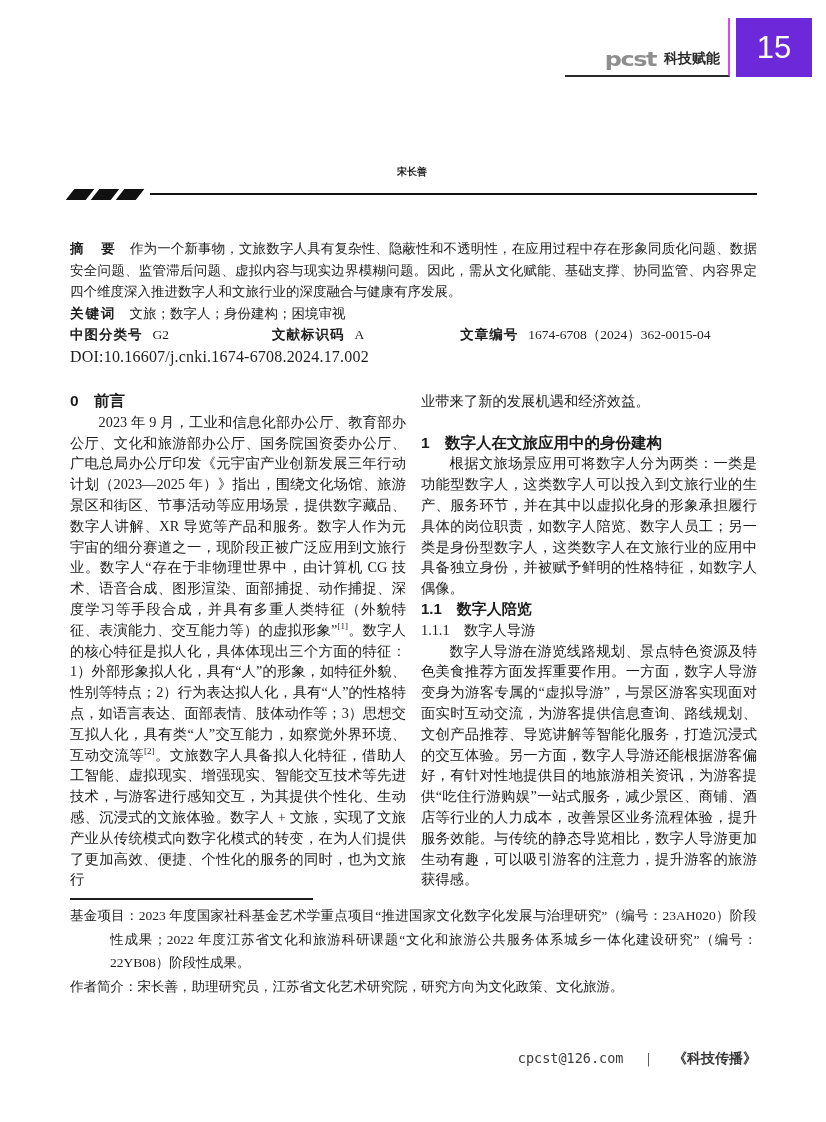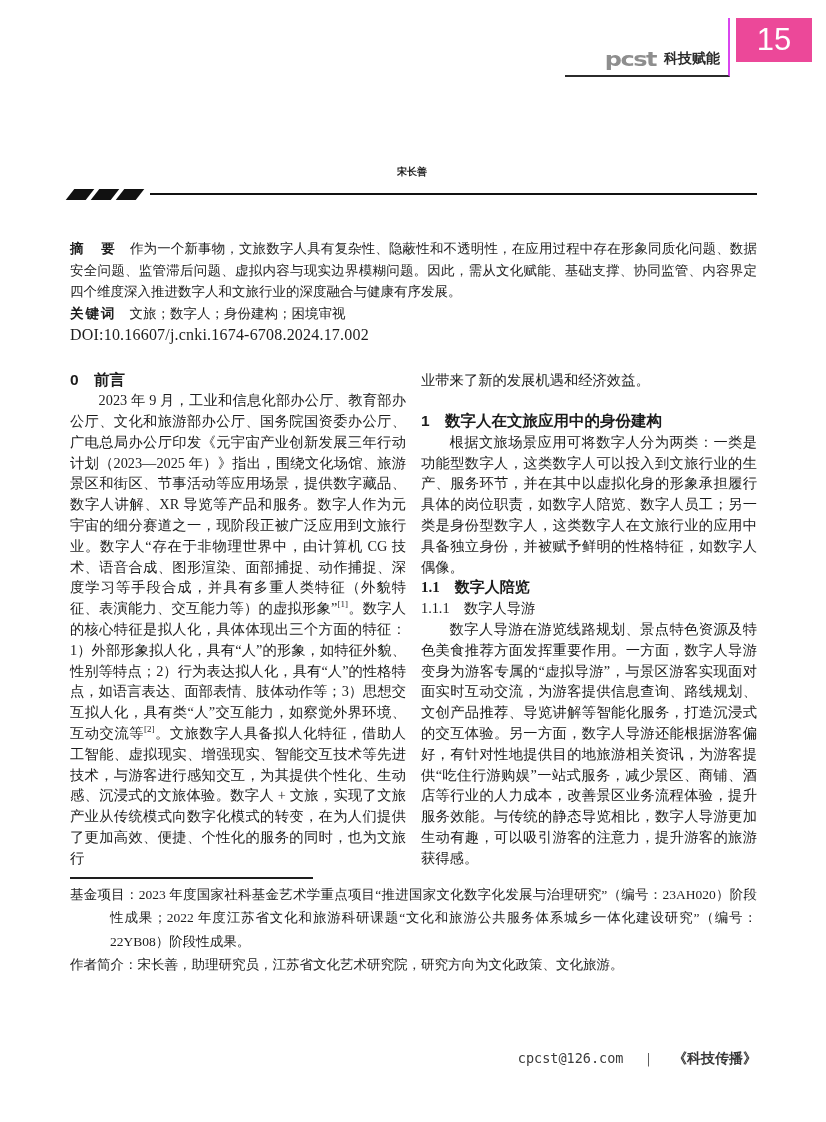--- a/index.html
+++ b/index.html
@@ -16,21 +16,21 @@
     border-bottom:2px solid #2b2b2b; border-right:2px solid #d946ef;
     display:flex; align-items:flex-end; justify-content:flex-end;
     gap:8px; padding:0 8px 7px 0;
   }
   .logo {
     font-family:"DejaVu Sans", sans-serif; font-weight:800; font-size:24px;
     color:#8e8e8e; letter-spacing:-1.5px; line-height:0.75; transform:scaleY(.82);
   }
   .tagline { font-family:"Liberation Sans", sans-serif; font-weight:700; font-size:14px; color:#2b2b2b; }
   .page-num-box {
-    width:76px; height:44px; background:#ec4899; margin-left:6px;
+    width:76px; height:59px; background:#6d28d9; margin-left:6px;
     display:flex; align-items:center; justify-content:center;
   }
   .page-num-box span { font-family:"Liberation Sans", sans-serif; font-size:31px; color:#fff; }
   
   .content { position:absolute; left:70px; top:165px; width:687px; }
   .title {
     font-family:"Liberation Sans", sans-serif; font-size:27px; font-weight:700;
     color:#0f0f0f; letter-spacing:1px; margin:0 0 20px 2px; line-height:34px;
   }
   .author-row {
@@ -47,21 +47,21 @@
   .label { font-family:"Liberation Sans", sans-serif; font-weight:700; margin-right:13px; letter-spacing:2px; }
   .class-row { display:flex; align-items:baseline; }
   .class-row .label { margin-right:10px; letter-spacing:1px; }
   .g2 { margin-right:103px; }
   .ga { margin-right:96px; }
   .doi { font-size:16px; letter-spacing:.2px; }
   
   .columns { display:flex; gap:15px; margin-top:24px; }
   .col { width:336px; font-size:14.3px; line-height:20.8px; text-align:justify; color:#1c1c1c; }
   .col h2 { font-family:"Liberation Sans", sans-serif; font-size:15.5px; font-weight:700; line-height:20.8px; margin:0; }
-  .col h3 { font-family:Liberation Serif, serif; font-size:15px;  font-weight:700; line-height:20.8px; margin:0; }
+  .col h3 { font-family:Liberation Sans, sans-serif; font-size:15px;  font-weight:700; line-height:20.8px; margin:0; }
   .col h4 { font-family:"Liberation Serif", serif; font-size:14.3px; font-weight:400; line-height:20.8px; margin:0; }
   .col p { margin:0; }
   .indent { text-indent:2em; }
   .h1gap { margin-top:20.8px !important; }
   sup { font-size:9px; vertical-align:super; line-height:0; }
   
   .footnote-sep { width:243px; height:2px; background:#1e1e1e; margin-top:8px; }
   .footnotes { margin-top:4px; font-size:13.5px; line-height:23.5px; }
   .fn { margin:0; padding-left:40px; text-indent:-40px; text-align:justify; }
   
@@ -103,20 +103,28 @@
     <div class="rule-row">
       <span class="slash"></span>
       <span class="slash"></span>
       <span class="slash"></span>
       <span class="rule"></span>
     </div>
 
     <div class="meta">
       <p class="abstract"><span class="label">摘　要</span><span>作为一个新事物，文旅数字人具有复杂性、隐蔽性和不透明性，在应用过程中存在形象同质化问题、数据安全问题、监管滞后问题、虚拟内容与现实边界模糊问题。因此，需从文化赋能、基础支撑、协同监管、内容界定四个维度深入推进数字人和文旅行业的深度融合与健康有序发展。</span></p>
       <p class="keywords"><span class="label">关键词</span><span>文旅；数字人；身份建构；困境审视</span></p>
+      <div class="class-row">
+        <span class="label">中图分类号</span>
+        <span class="g2">G2</span>
+        <span class="label">文献标识码</span>
+        <span class="ga">A</span>
+        <span class="label">文章编号</span>
+        <span>1674-6708（2024）362-0015-04</span>
+      </div>
       <p class="doi">DOI:10.16607/j.cnki.1674-6708.2024.17.002</p>
     </div>
 
     <div class="columns">
       <div class="col">
         <h2>0　前言</h2>
         <p class="indent"><span>2023 年 9 月，工业和信息化部办公厅、教育部办公厅、文化和旅游部办公厅、国务院国资委办公厅、广电总局办公厅印发《元宇宙产业创新发展三年行动计划（2023—2025 年）》指出，围绕文化场馆、旅游景区和街区、节事活动等应用场景，提供数字藏品、数字人讲解、XR 导览等产品和服务。数字人作为元宇宙的细分赛道之一，现阶段正被广泛应用到文旅行业。数字人“存在于非物理世界中，由计算机 CG 技术、语音合成、图形渲染、面部捕捉、动作捕捉、深度学习等手段合成，并具有多重人类特征（外貌特征、表演能力、交互能力等）的虚拟形象”</span><sup>[1]</sup><span>。数字人的核心特征是拟人化，具体体现出三个方面的特征：1）外部形象拟人化，具有“人”的形象，如特征外貌、性别等特点；2）行为表达拟人化，具有“人”的性格特点，如语言表达、面部表情、肢体动作等；3）思想交互拟人化，具有类“人”交互能力，如察觉外界环境、互动交流等</span><sup>[2]</sup><span>。文旅数字人具备拟人化特征，借助人工智能、虚拟现实、增强现实、智能交互技术等先进技术，与游客进行感知交互，为其提供个性化、生动感、沉浸式的文旅体验。数字人 + 文旅，实现了文旅产业从传统模式向数字化模式的转变，在为人们提供了更加高效、便捷、个性化的服务的同时，也为文旅行</span></p>
       </div>
       <div class="col">
         <p>业带来了新的发展机遇和经济效益。</p>

